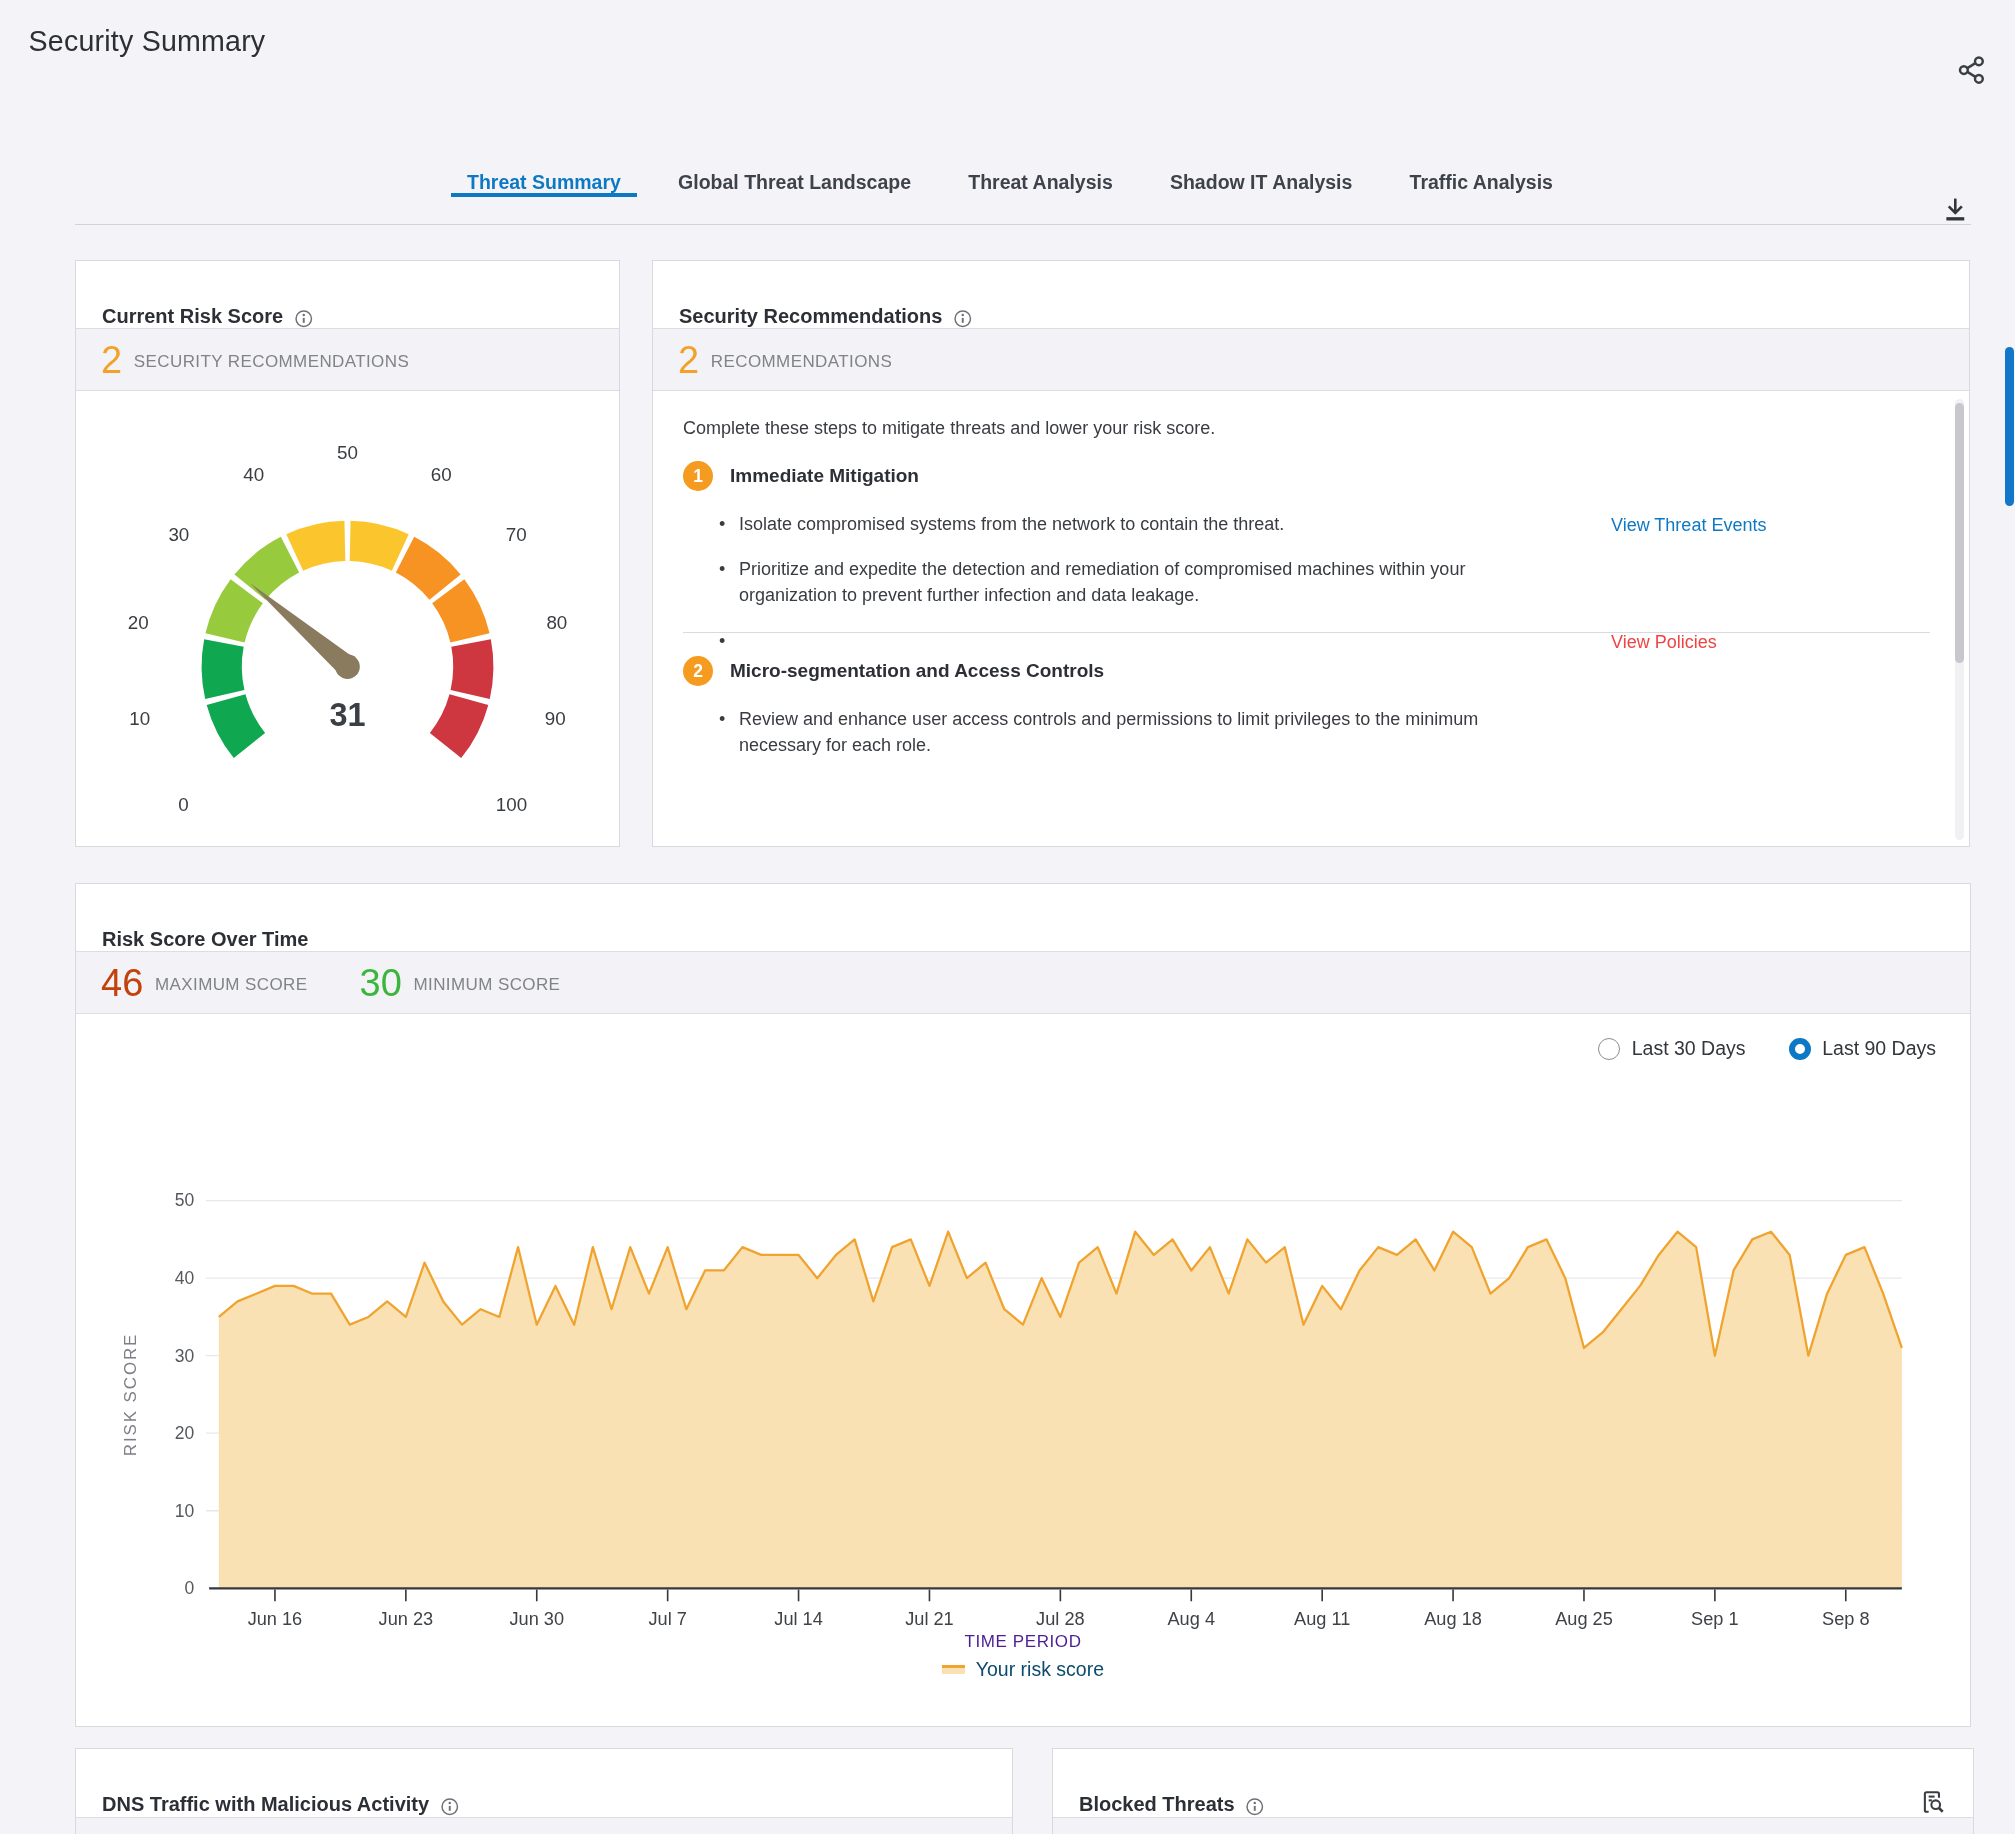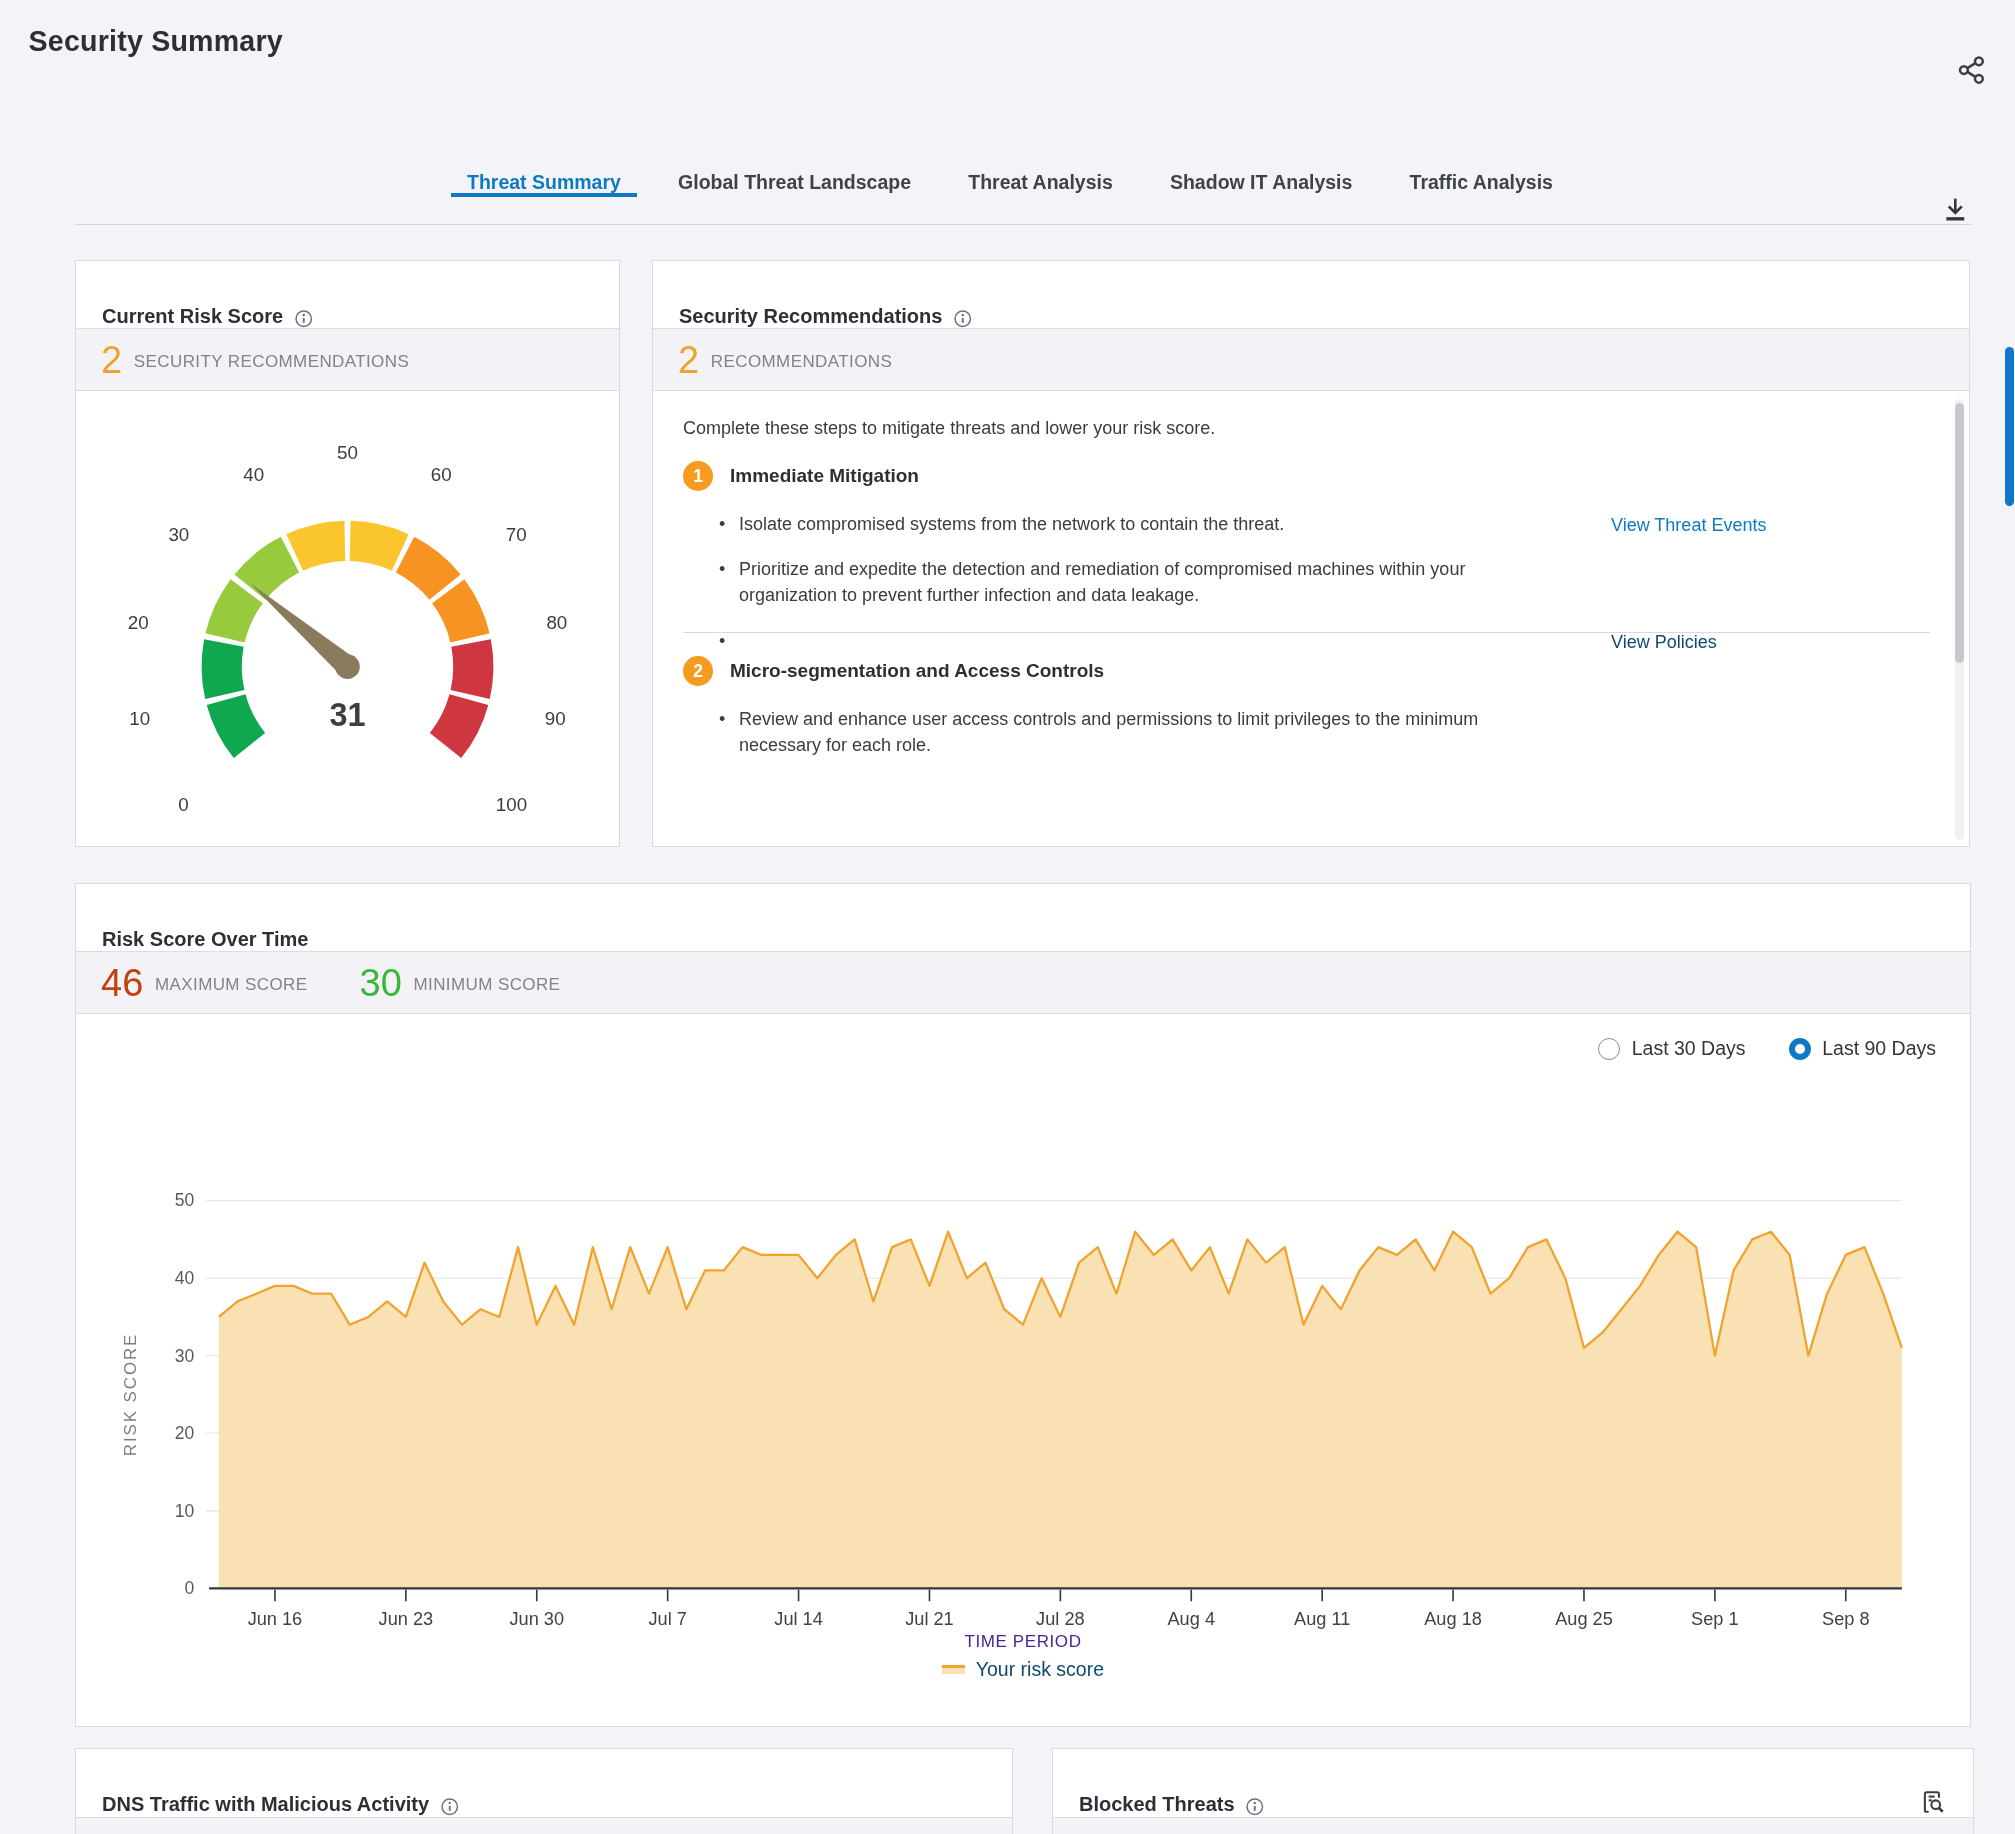--- a/index.html
+++ b/index.html
@@ -6,21 +6,21 @@
   html,body { width:2015px; height:1835px; }
   body {
     position: relative;
     background: #f4f4f8;
     font-family: "Liberation Sans", sans-serif;
     color: #2f3237;
     overflow: hidden;
   }
   .page-title {
     position:absolute; left:28.6px; top:25px;
-    font-size:28.6px; font-weight:bold; color:#2c2f36; letter-spacing:0.2px;
+    font-size:28.6px; font-weight:normal; color:#2c2f36; letter-spacing:0.2px;
   }
   .icon-btn { background:none; border:none; cursor:pointer; padding:0; display:flex; align-items:center; justify-content:center; }
   .share-btn { position:absolute; right:26px; top:53px; width:34px; height:34px; }
   
   .tabs {
     position:absolute; left:75px; top:170px; width:1896px; height:55px;
     border-bottom:1.9px solid #d3d3da; display:flex; align-items:center;flex-direction:column;
   }
   .tab {
     font-size:19.5px; font-weight:bold; color:#3e434b;
@@ -173,21 +173,21 @@
     </div>
   </div>
   <div class="rec-body" id="rec-body">
     <p class="rec-intro">Complete these steps to mitigate threats and lower your risk score.</p>
   <div class="rec-sec-header">
         <span class="badge">1</span>
         <span class="rec-sec-title">Immediate Mitigation</span>
       </div>
       <div class="rec-bullet"><span class="rec-bullet-text">Isolate compromised systems from the network to contain the threat.</span><a class="rec-link" href="#" style="color: rgb(13, 121, 196);">View Threat Events</a></div>
       <div class="rec-bullet"><span class="rec-bullet-text">Prioritize and expedite the detection and remediation of compromised machines within your organization to prevent further infection and data leakage.</span></div>
-      <div class="rec-bullet"><a class="rec-link" href="#" style="color: #0c4a6e;">View Policies</a></div>
+      <div class="rec-bullet"><a class="rec-link" href="#" style="color: #ef4444;">View Policies</a></div>
       <div class="rec-divider"></div>
       <div class="rec-sec-header">
         <span class="badge">2</span>
         <span class="rec-sec-title">Micro-segmentation and Access Controls</span>
       </div>
       <div class="rec-bullet"><span class="rec-bullet-text">Review and enhance user access controls and permissions to limit privileges to the minimum necessary for each role.</span></div>
     </div>
   <div class="rec-scroll-track"></div>
   <div class="rec-scroll-thumb"></div>
 </section>

